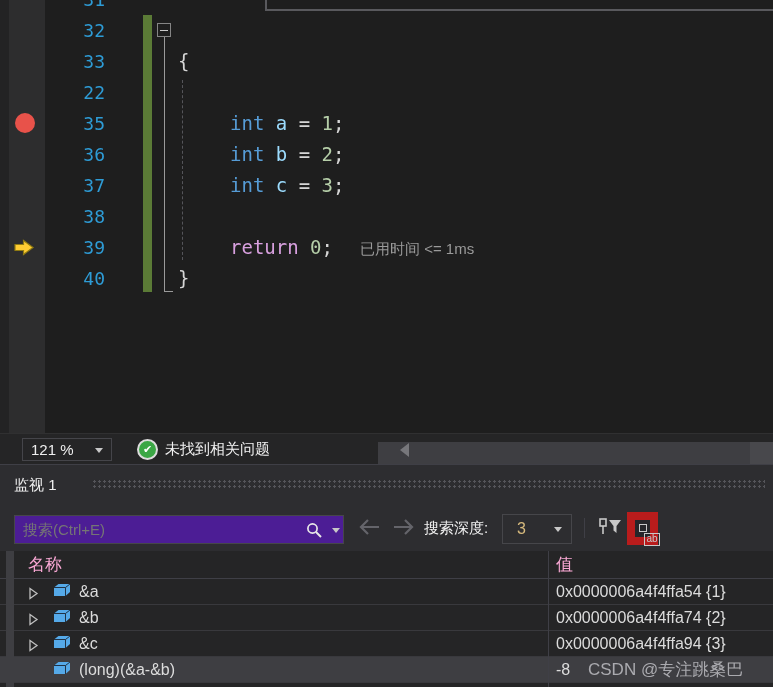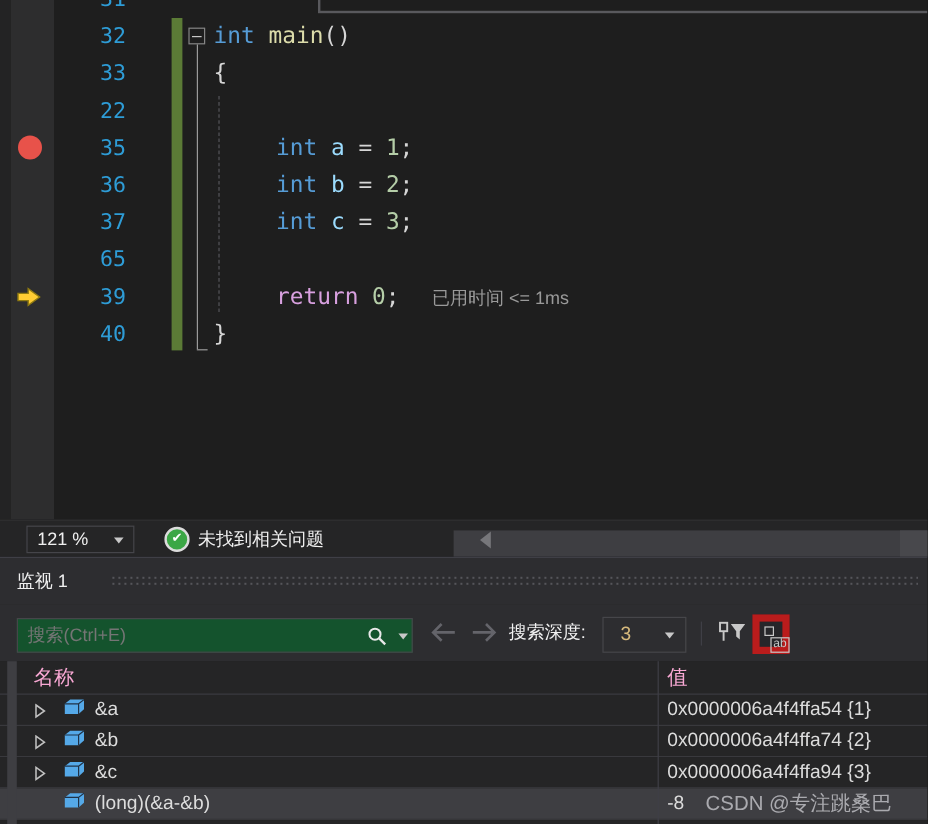--- a/index.html
+++ b/index.html
@@ -52,36 +52,36 @@
 
   
   #watch { position:absolute; left:0; top:464px; width:773px; height:223px; background:#252526;
            border-top:1px solid #3F3F46;padding-left:16px; }
   .wtitle { position:absolute; left:0; top:0; width:773px; height:39px; background:#2D2D30; }
   .wtitle .t { position:absolute; left:14px; top:0; line-height:39px; color:#EFEFEF; font-size:15px; }
   .grip { position:absolute; left:92px; right:8px; top:14px; height:11px;
           background-image:radial-gradient(#55555A 1.1px, transparent 1.1px); background-size:5px 5px; }
 
   .wtoolbar { position:absolute; left:0; top:39px; width:773px; height:47px; background:#2D2D30; }
-  .searchbox { position:absolute; left:14px; top:11px; width:330px; height:29px; background:#14532d;
+  .searchbox { position:absolute; left:14px; top:11px; width:330px; height:29px; background:#4c1d95;
                border:1px solid #46464A; }
   .searchbox input { position:absolute; left:0; top:0; width:280px; height:27px; background:transparent;
                      border:none; outline:none; color:#A0A0A5; font-size:15px; padding-left:8px;
                      font-family:"Liberation Sans", sans-serif; }
   .searchbox .mag { position:absolute; left:290px; top:5px; }
   .searchbox .caret { position:absolute; left:317px; top:12px; }
   .nav-arrow { position:absolute; top:14px; }
   .depth-label { position:absolute; left:424px; top:0; line-height:47px; color:#F1F1F1; font-size:15px; }
   .combo { position:absolute; left:502px; top:10px; width:70px; height:30px; background:#2D2D30;
            border:1px solid #46464A; }
   .combo .val { position:absolute; left:14px; top:0; line-height:28px; color:#D7BA7D; font-size:16px; }
   .combo .caret { position:absolute; right:9px; top:12px; }
   .vsep { position:absolute; left:584px; top:14px; width:1px; height:20px; background:#3F3F46; }
   .pinbtn { position:absolute; left:596px; top:13px; width:28px; height:22px; }
-  .togglebtn { position:absolute; left:627px; top:8px; width:31px; height:33px; border:6px solid #b91c1c;
+  .togglebtn { position:absolute; left:627px; top:8px; width:31px; height:33px; border:8px solid #b91c1c;
                background:#26262A; }
   .togglebtn .sq { position:absolute; left:4px; top:4px; width:8px; height:8px; border:1.5px solid #C8C8C8; }
   .togglebtn .ab { position:absolute; left:9px; top:13px; width:16px; height:13px; border:1.5px solid #C8C8C8;
                    color:#C8C8C8; font-size:10px; line-height:10px; text-align:center; }
 
   .whead { position:absolute; left:0; top:86px; width:773px; height:28px; background:#252526;
            border-bottom:1px solid #3F3F46; }
   .whead .h { position:absolute; top:0; line-height:27px; color:#f9a8d4; font-size:17px; }
   .col-div { position:absolute; left:548px; top:86px; width:1px; height:137px; background:#3F3F46; z-index:3; }
 
@@ -117,21 +117,20 @@
     <div id="code-lines">
         <div class="cl" style="top: -16px;">
           <span class="ln">31</span>
           <span class="cw" style="left: 178px;"></span>
         </div>
         <div class="cl" style="top: 15px;">
           <span class="ln">32</span>
           <div class="fold">
             <div class="dash"></div>
           </div>
-          <span class="cw" style="left: 178px;"><span class="tk-kw">int</span><span class="tk-pl"> </span><span class="tk-fn">main</span><span class="tk-pl">()</span></span>
         </div>
         <div class="cl" style="top: 46px;">
           <span class="ln">33</span>
           <span class="cw" style="left: 178px;"><span class="tk-pl">{</span></span>
         </div>
         <div class="cl" style="top: 77px;">
           <span class="ln">22</span>
           <span class="cw" style="left: 178px;"></span>
         </div>
         <div class="cl" style="top: 108px;">
@@ -141,21 +140,21 @@
         </div>
         <div class="cl" style="top: 139px;">
           <span class="ln">36</span>
           <span class="cw" style="left: 230px;"><span class="tk-kw">int</span><span class="tk-pl"> </span><span class="tk-vr">b</span><span class="tk-pl"> = </span><span class="tk-nm">2</span><span class="tk-pl">;</span></span>
         </div>
         <div class="cl" style="top: 170px;">
           <span class="ln">37</span>
           <span class="cw" style="left: 230px;"><span class="tk-kw">int</span><span class="tk-pl"> </span><span class="tk-vr">c</span><span class="tk-pl"> = </span><span class="tk-nm">3</span><span class="tk-pl">;</span></span>
         </div>
         <div class="cl" style="top: 201px;">
-          <span class="ln">65</span>
+          <span class="ln">38</span>
           <span class="cw" style="left: 178px;"></span>
         </div>
         <div class="cl" style="top: 232px;">
           <span class="ln">39</span>
           <svg width="23" height="19" viewBox="0 0 23 19" class="arrow-glyph">
             <path d="M2 6.5 H10.5 V2.5 L20 9.5 L10.5 16.5 V12.5 H2 Z" fill="#FFCC33" stroke="#8F7A12" stroke-width="1.2"></path>
           </svg>
           <span class="cw" style="left: 230px;"><span class="tk-ct">return</span><span class="tk-pl"> </span><span class="tk-nm">0</span><span class="tk-pl">;</span><span class="perftip">已用时间 &lt;= 1ms</span></span>
         </div>
         <div class="cl" style="top: 263px;">

